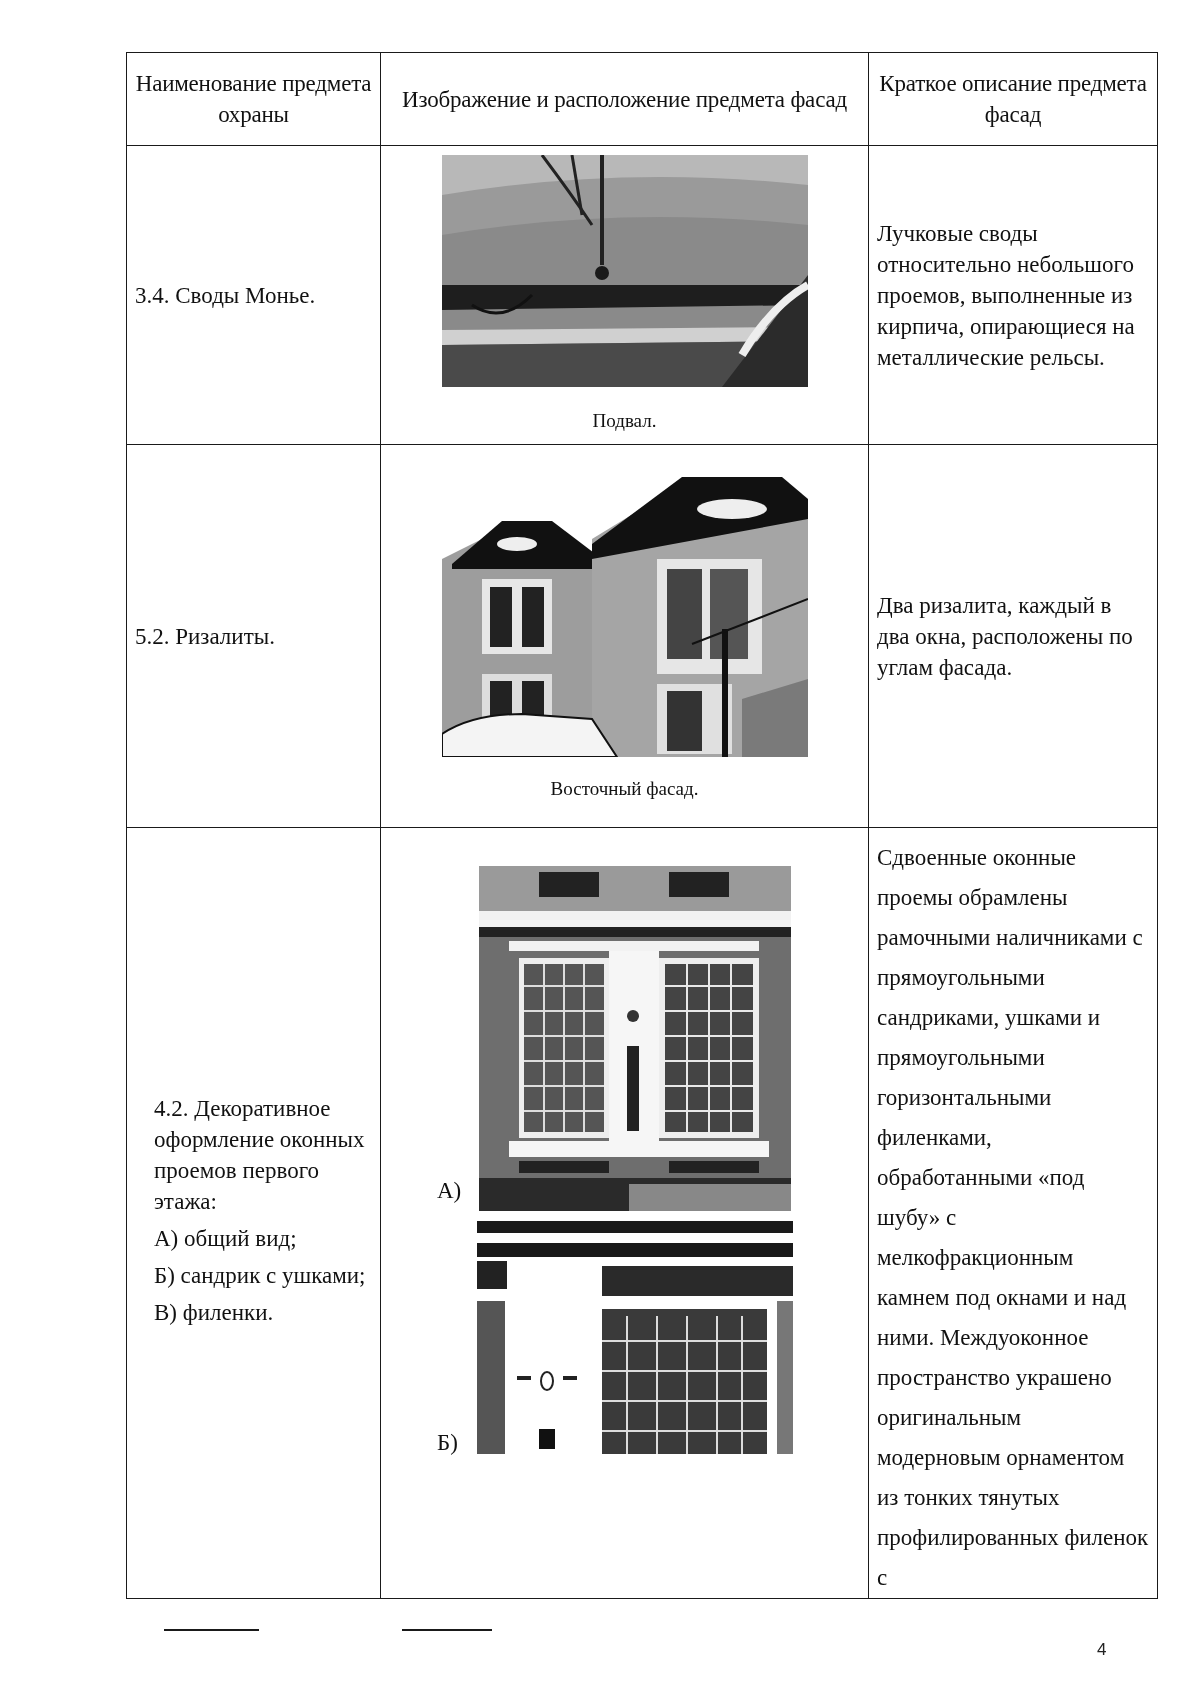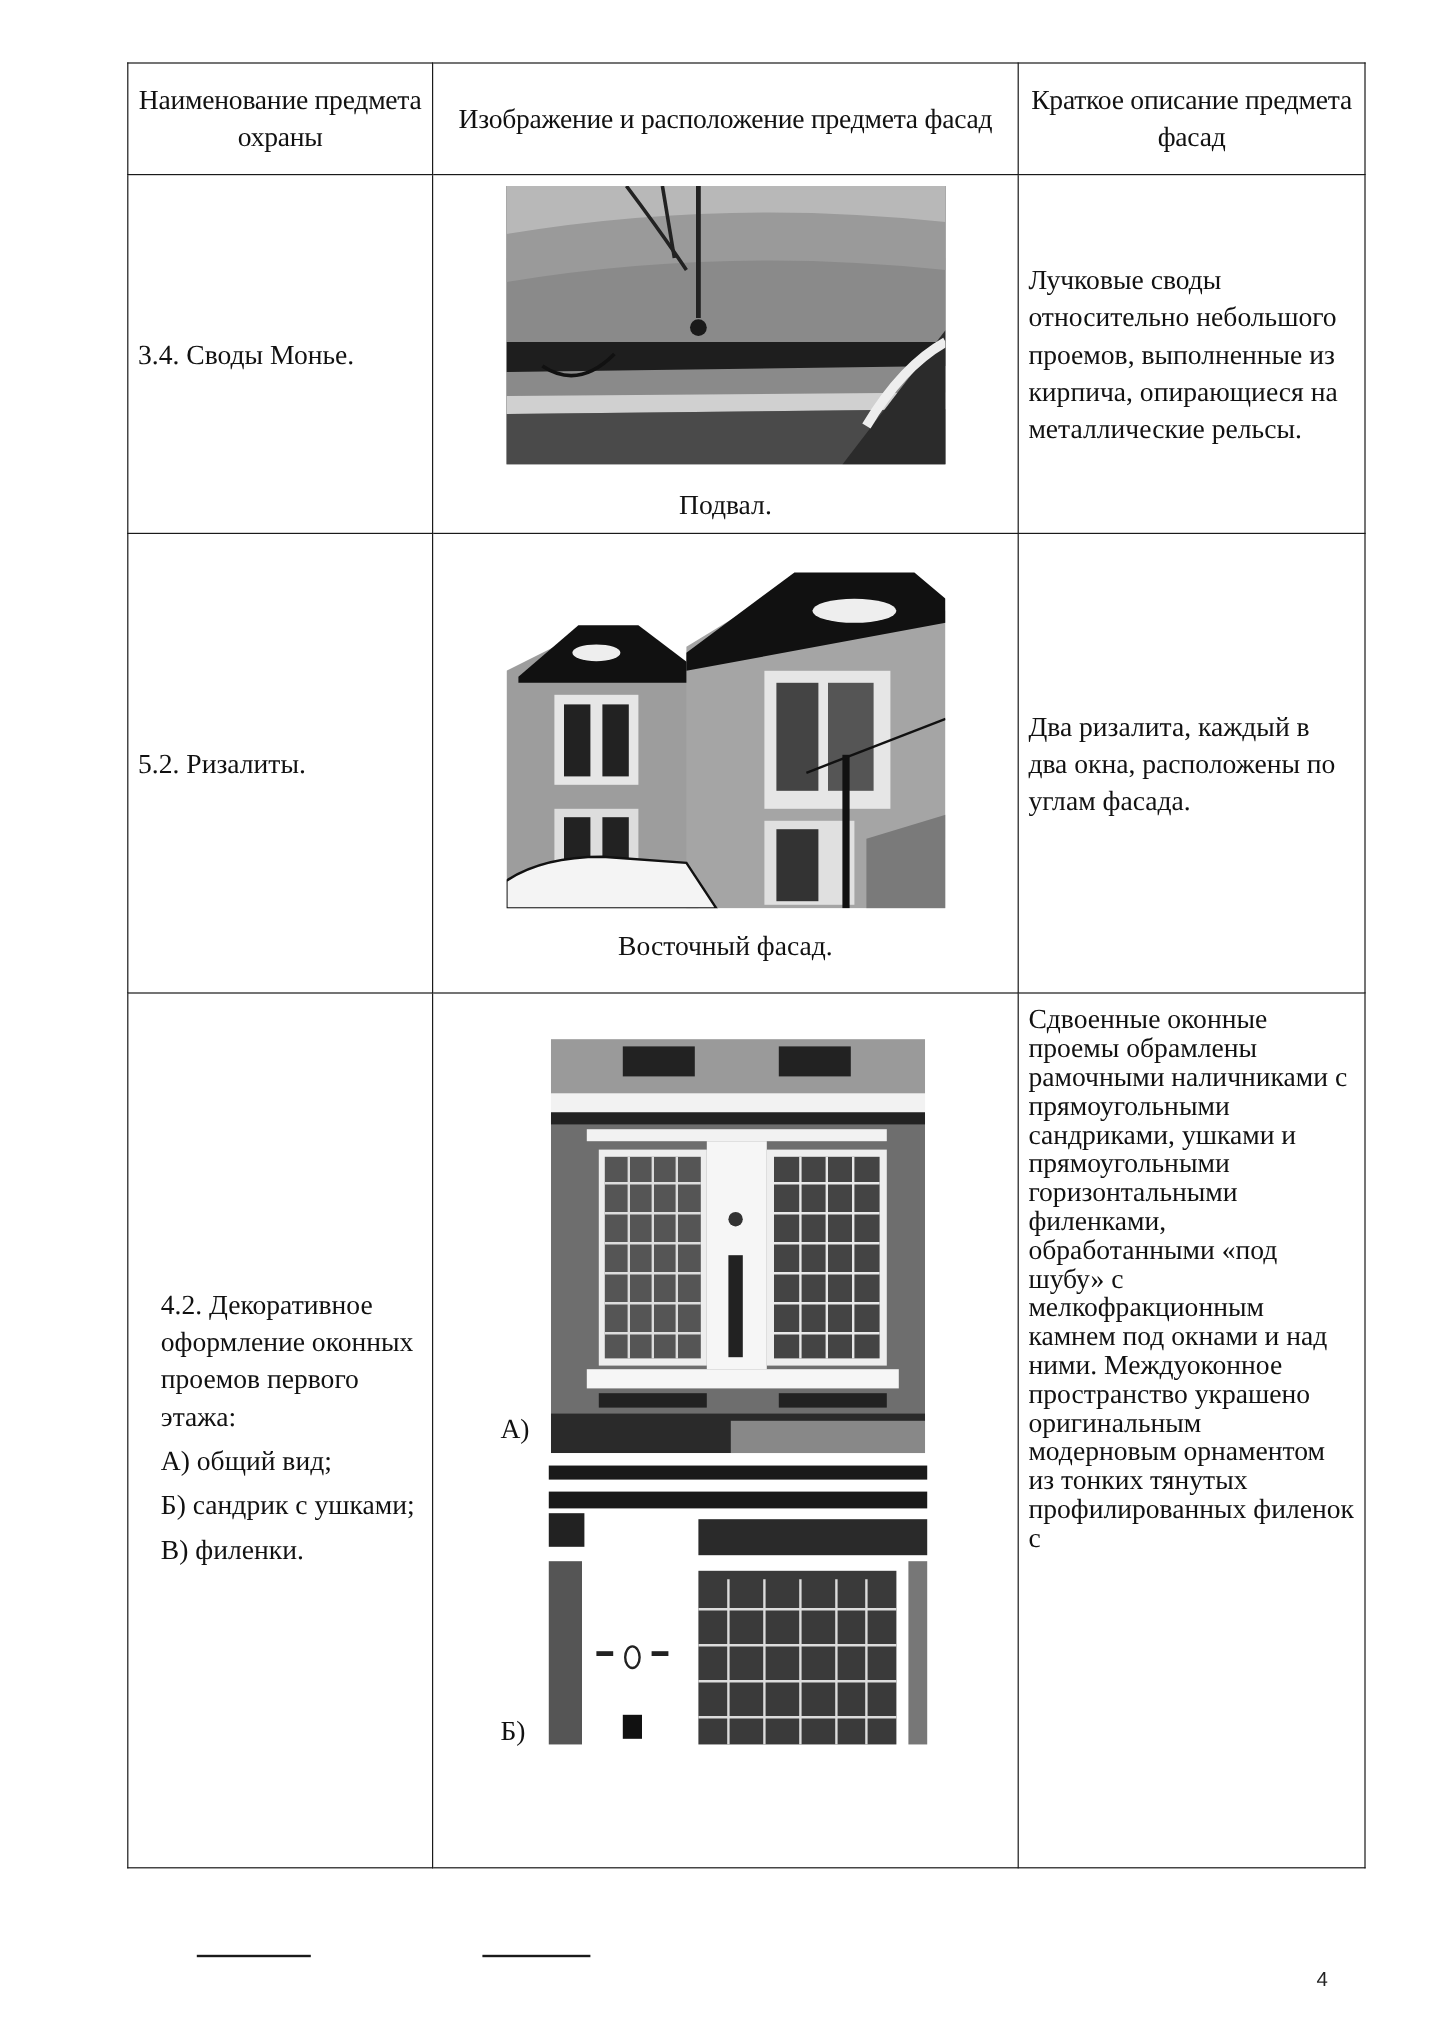--- a/index.html
+++ b/index.html
@@ -3,21 +3,21 @@
   <meta charset="utf-8">
   <style>
     html, body { margin: 0; padding: 0; background: #ffffff; }
     body {
       width: 1200px; height: 1692px; position: relative; overflow: hidden;
       font-family: "Liberation Serif", "DejaVu Serif", serif;
       color: #111111;
     }
     .page { position: absolute; left: 0; top: 0; width: 1200px; height: 1692px; }
     table.protect {
-      position: absolute; left: 106px; top: 52px;
+      position: absolute; left: 126px; top: 52px;
       width: 1031px;
       border-collapse: collapse;
       table-layout: fixed;
     }
     table.protect td, table.protect th {
       border: 1.5px solid #1a1a1a;
       font-weight: normal;
       font-size: 23px;
       line-height: 31px;
       vertical-align: middle;
@@ -28,21 +28,21 @@
     .col3 { width: 289px; }
     th { text-align: center; height: 92px; letter-spacing: -0.2px; }
     .name-cell { text-align: left; }
     .img-cell { text-align: center; position: relative; padding: 0; }
     .desc-cell { text-align: left; }
     .section-row td { height: 52px; text-align: left; }
     .row-34 td { height: 298px; }
     .row-41 td { height: 382px; }
     .row-42 td { height: 718px; vertical-align: top; }
     .row-42 .name-cell { vertical-align: middle; padding-left: 27px; }
-    .caption { display: block; text-align: center; font-size: 23px; }
+    .caption { display: block; text-align: center; font-size: 19px; }
     .photo {
       display: block; margin: 0 auto; position: relative; overflow: hidden;
       background: #777;
     }
     .photo svg { display: block; }
     .name-list p { margin: 0 0 6px 0; }
     .open-bottom td { border-bottom: none; }
     .short-line {
       position: absolute; height: 1.5px; background: #1a1a1a;
     }
@@ -215,21 +215,21 @@
                 <rect x="40" y="155" width="14" height="4" fill="#222"></rect>
                 <rect x="86" y="155" width="14" height="4" fill="#222"></rect>
                 <rect x="62" y="208" width="16" height="20" fill="#111"></rect>
                 <rect x="300" y="80" width="16" height="153" fill="#777"></rect>
               </svg>
             </div>
             <span class="sub-label" style="left:48px;top:602px;">Б)</span>
           </div>
         </td>
         <td class="desc-cell" style="vertical-align:top;padding-top:10px;">
-          <div style="line-height:24px;">Сдвоенные оконные проемы обрамлены рамочными наличниками с прямоугольными сандриками, ушками и прямоугольными горизонтальными филенками, обработанными «под шубу» с мелкофракционным камнем под окнами и над ними. Междуоконное пространство украшено оригинальным модерновым орнаментом из тонких тянутых профилированных филенок с</div>
+          <div style="line-height:40px;">Сдвоенные оконные проемы обрамлены рамочными наличниками с прямоугольными сандриками, ушками и прямоугольными горизонтальными филенками, обработанными «под шубу» с мелкофракционным камнем под окнами и над ними. Междуоконное пространство украшено оригинальным модерновым орнаментом из тонких тянутых профилированных филенок с</div>
         </td>
       </tr>
     </tbody>
   </table>
 
   <div class="short-line" style="left:164px;top:1629px;width:95px;"></div>
   <div class="short-line" style="left:402px;top:1629px;width:90px;"></div>
 
   <div class="page-num">4</div>
 </div>

